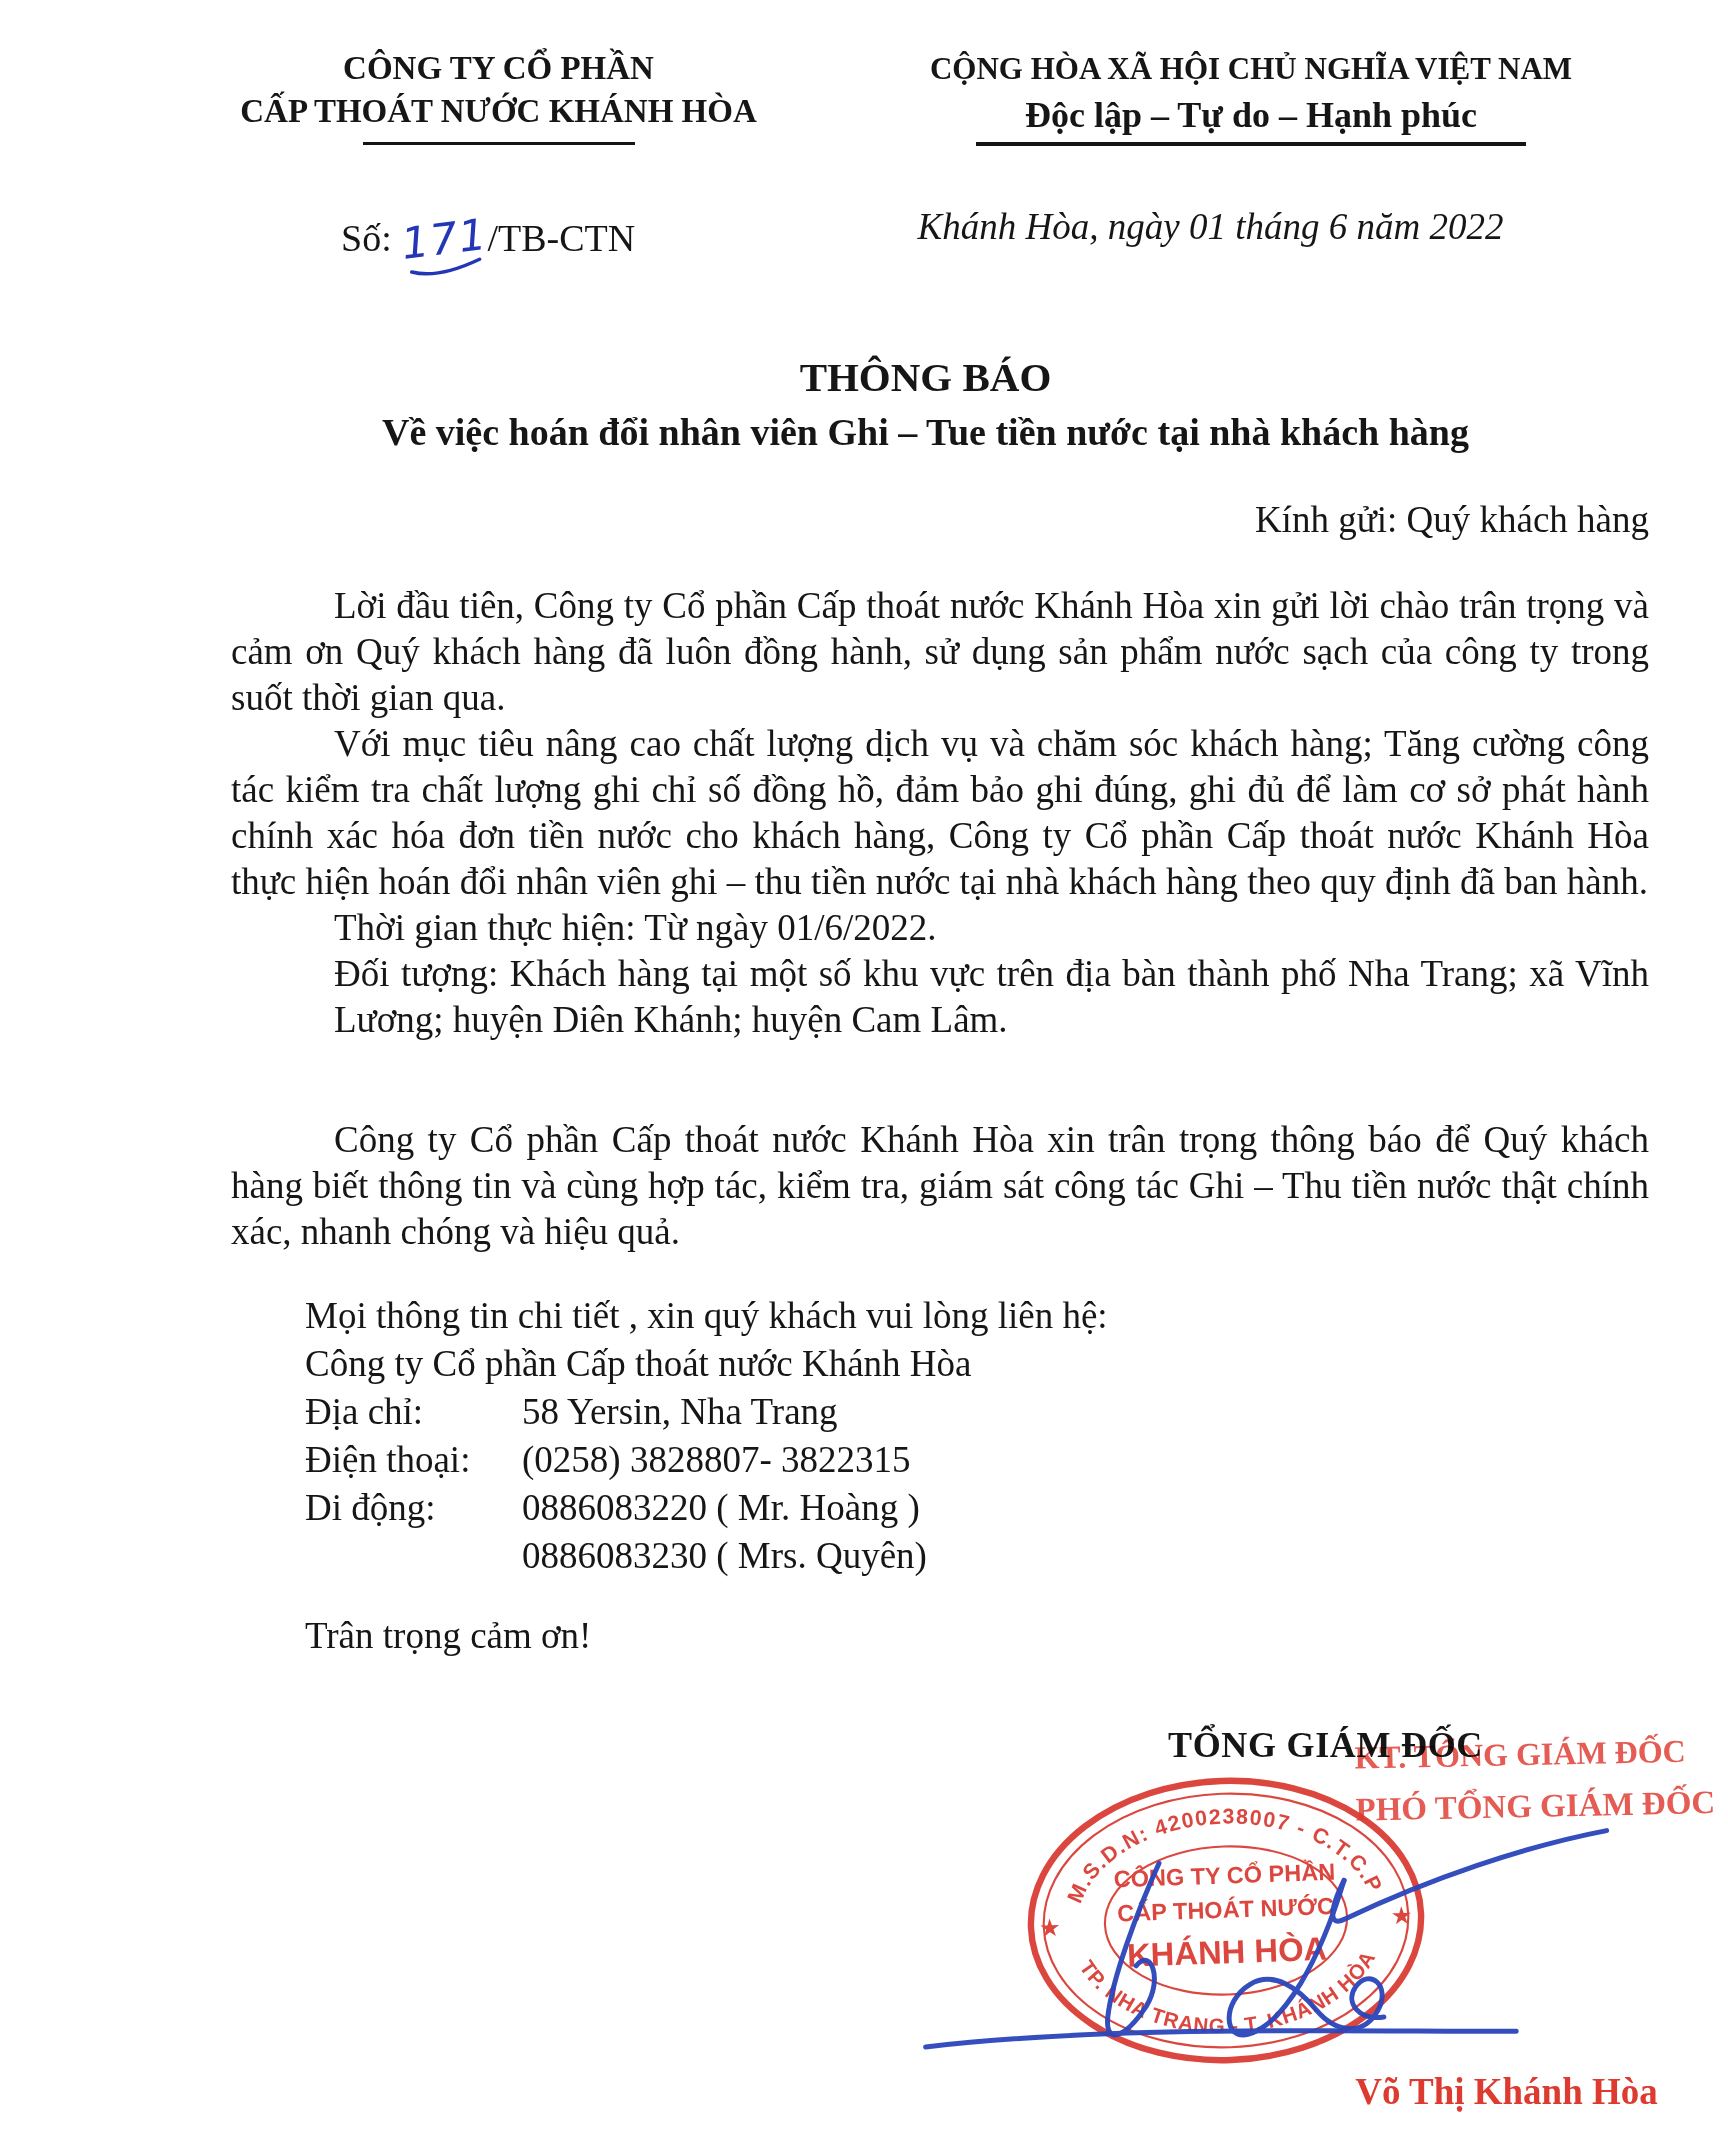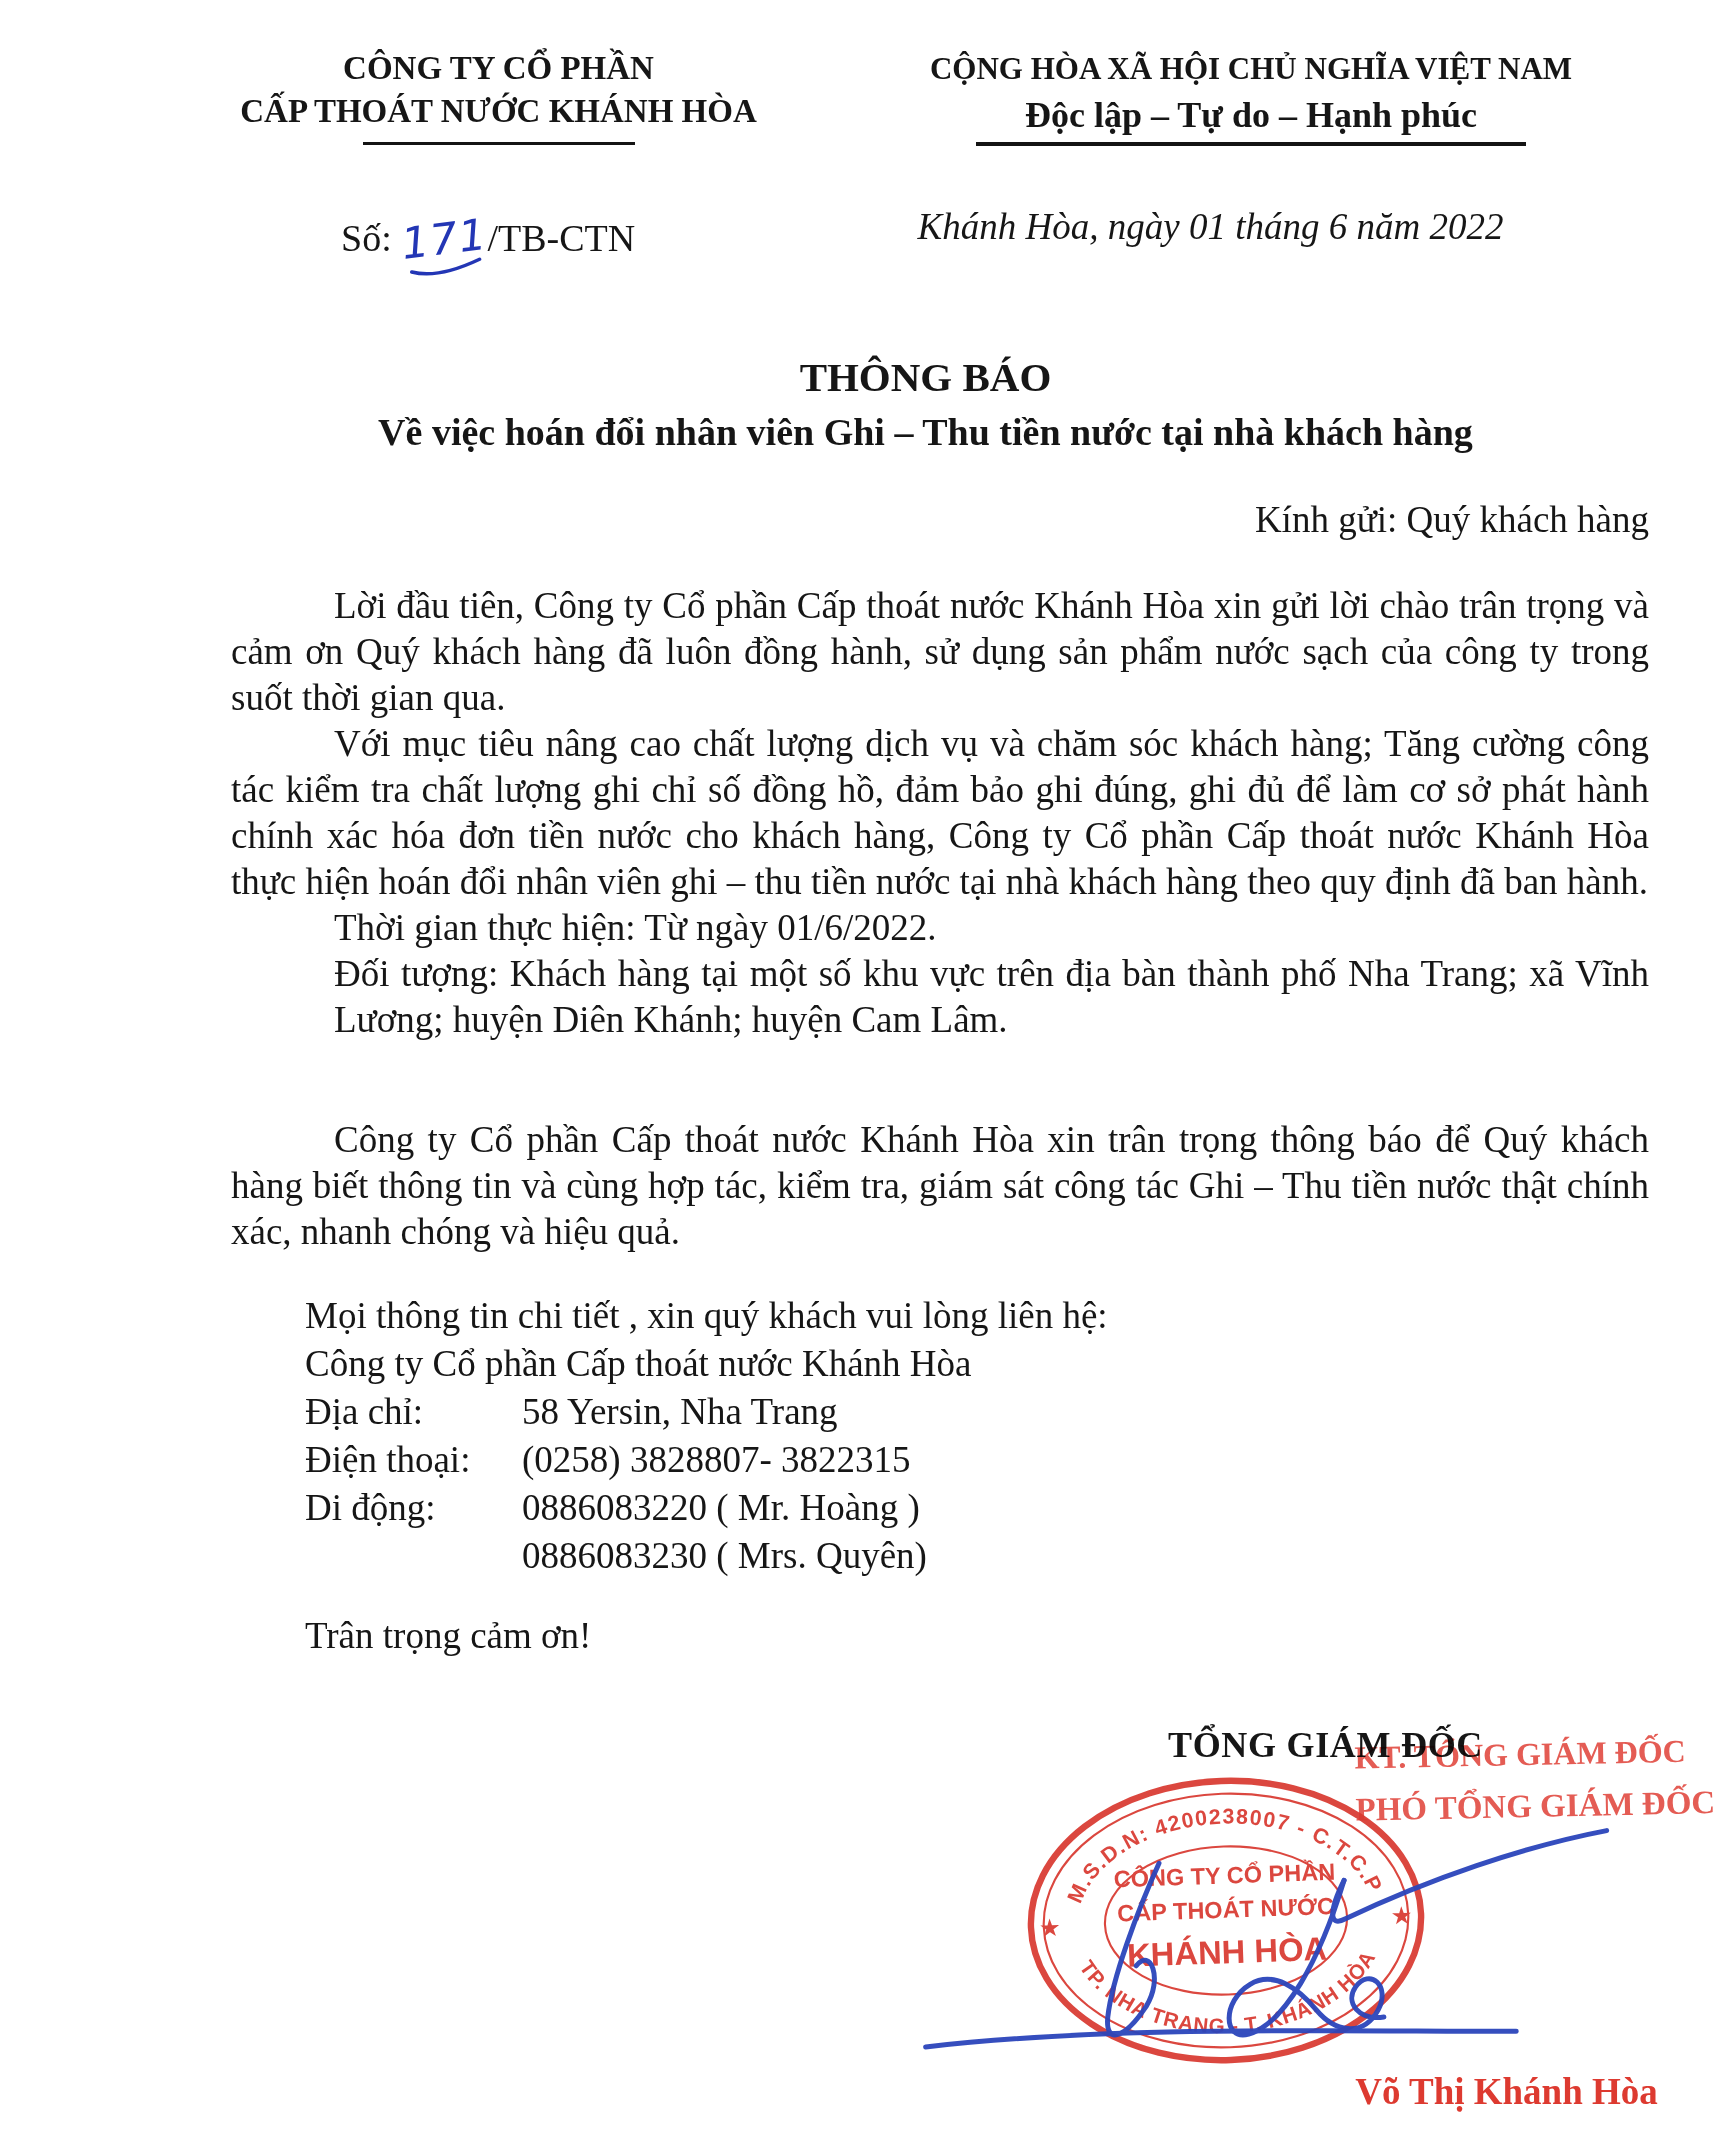--- a/index.html
+++ b/index.html
@@ -71,21 +71,21 @@
 
   <div class="so-line">
     <span>Số: </span><span class="hand-wrap"><span class="hand-num">171</span><svg class="hand-swash" width="85" height="24" viewBox="0 0 120 34">
           <path d="M8 24 Q 45 34 104 6" fill="none" stroke="#2336b5" stroke-width="5" stroke-linecap="round"></path>
         </svg></span><span>/TB-CTN</span>
   </div>
   <div class="date-line">Khánh Hòa, ngày 01 tháng 6 năm 2022</div>
 
   <div class="content">
     <h1 class="title">THÔNG BÁO</h1>
-    <h2 class="subtitle">Về việc hoán đổi nhân viên Ghi – Thu tiền nước tại nhà khách hàng</h2>
+    <h2 class="subtitle">Về việc hoán đổi nhân viên Ghi – Tue tiền nước tại nhà khách hàng</h2>
     <div class="salutation">Kính gửi: Quý khách hàng</div>
 
     <div class="body-block">
       <p class="para">Lời đầu tiên, Công ty Cổ phần Cấp thoát nước Khánh Hòa xin gửi lời chào trân trọng và cảm ơn Quý khách hàng đã luôn đồng hành, sử dụng sản phẩm nước sạch của công ty trong suốt thời gian qua.</p>
       <p class="para">Với mục tiêu nâng cao chất lượng dịch vụ và chăm sóc khách hàng; Tăng cường công tác kiểm tra chất lượng ghi chỉ số đồng hồ, đảm bảo ghi đúng, ghi đủ để làm cơ sở phát hành chính xác hóa đơn tiền nước cho khách hàng, Công ty Cổ phần Cấp thoát nước Khánh Hòa thực hiện hoán đổi nhân viên ghi – thu tiền nước tại nhà khách hàng theo quy định đã ban hành.</p>
       <p class="para">Thời gian thực hiện: Từ ngày 01/6/2022.</p>
       <p class="para block-indent">Đối tượng: Khách hàng tại một số khu vực trên địa bàn thành phố Nha Trang; xã Vĩnh Lương; huyện Diên Khánh; huyện Cam Lâm.</p>
       <p class="para gap-top">Công ty Cổ phần Cấp thoát nước Khánh Hòa xin trân trọng thông báo để Quý khách hàng biết thông tin và cùng hợp tác, kiểm tra, giám sát công tác Ghi – Thu tiền nước thật chính xác, nhanh chóng và hiệu quả.</p>
     </div>
 

